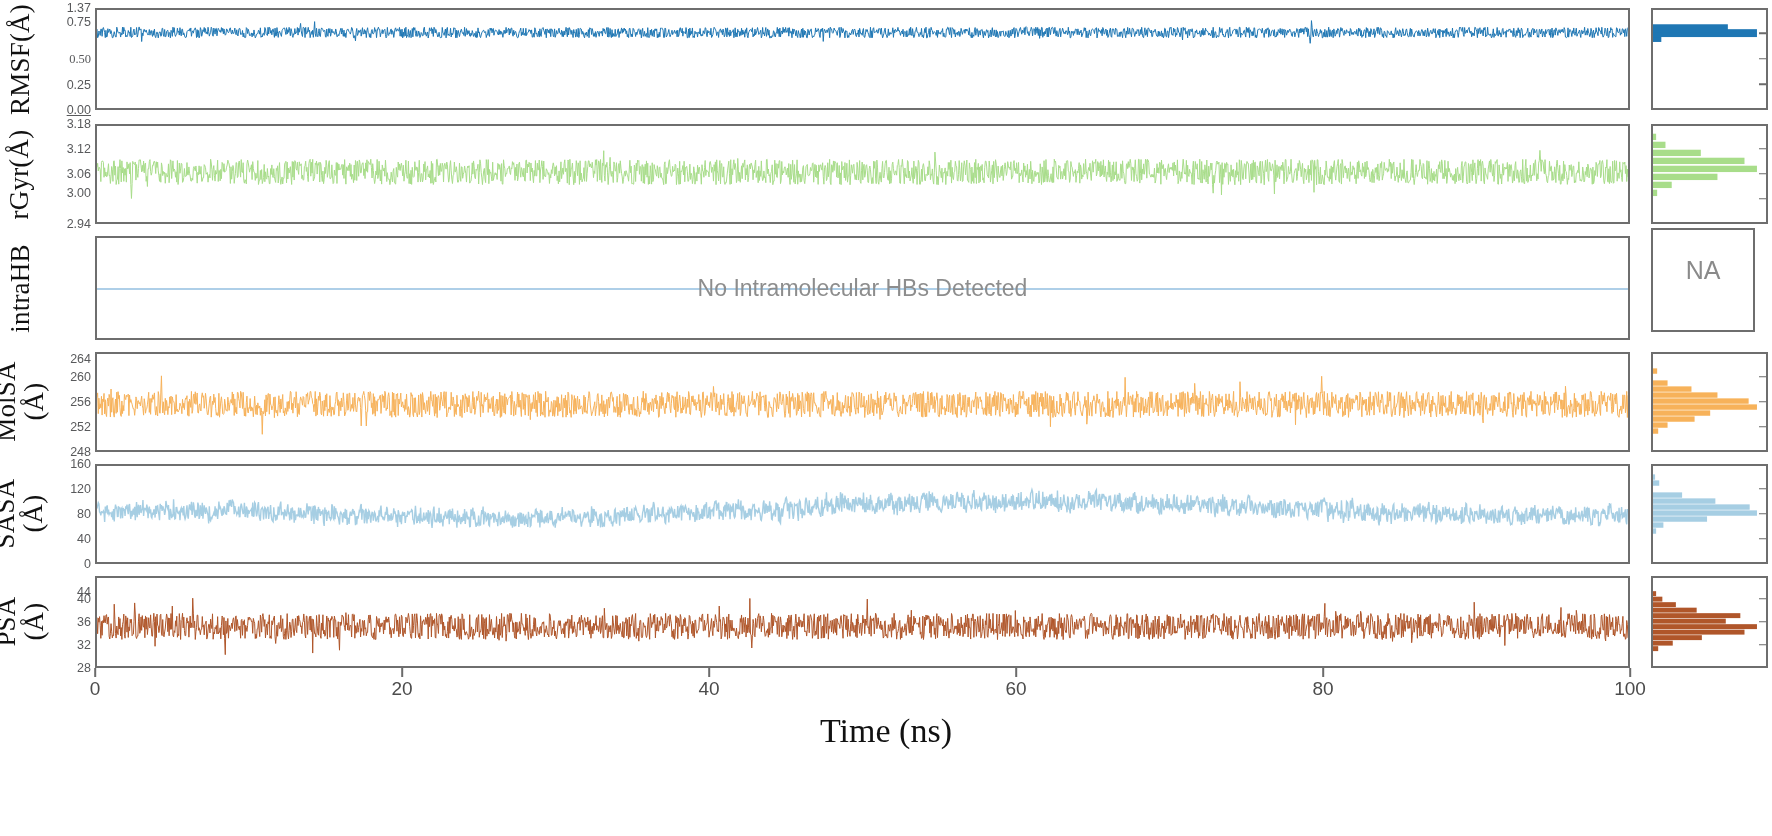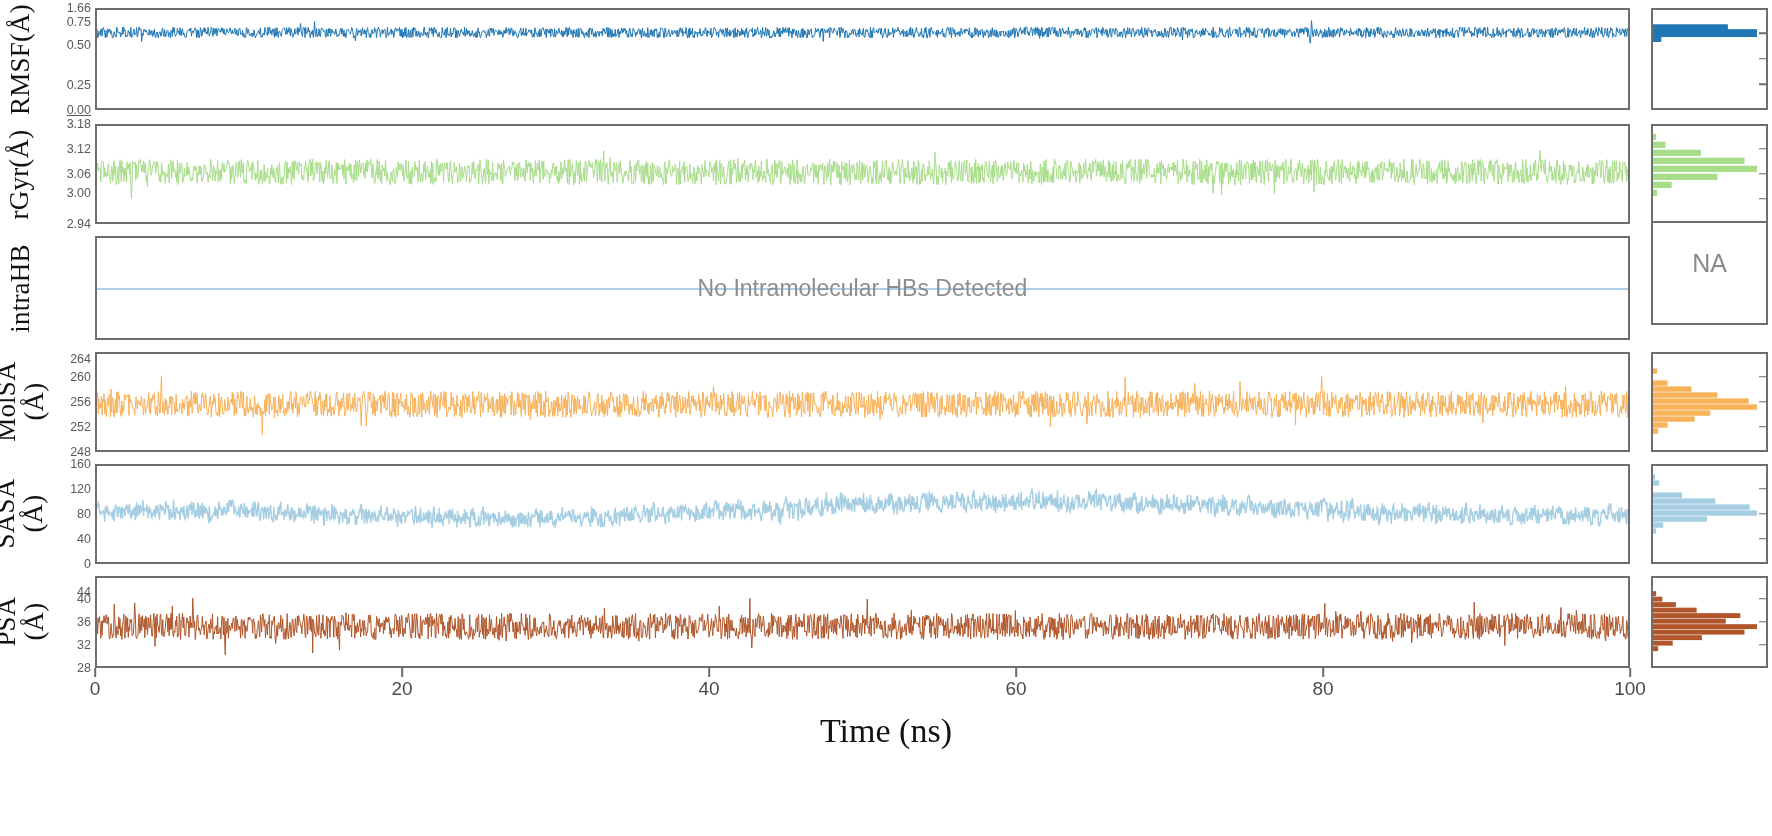--- a/index.html
+++ b/index.html
@@ -75,25 +75,25 @@
 <body>
 
 <div id="root">
     <div class="ylabel-wrap" style="left: 0px; top: 8px; width: 40px; height: 102px;">
       <div class="ylabel">RMSF(Å)</div>
     </div>
     <div class="ticks" style="left: 37px; top: 8px; height: 102px;">
       <div class="tick" style="top: 102px; text-decoration: underline;">0.00</div>
       <div class="tick" style="top: 76.5px;">0.25</div>
       <div class="tickmark" style="left: 58px; top: 76.5px;"></div>
-      <div class="tick" style="top: 37px;">0.50</div>
+      <div class="tick" style="top: 51px; font-family: Liberation Serif, serif;">0.50</div>
       <div class="tickmark" style="left: 58px; top: 51px;"></div>
       <div class="tick" style="top: 14px;">0.75</div>
       <div class="tickmark" style="left: 58px; top: 25.5px;"></div>
-      <div class="tick" style="top: 0px;">1.66</div>
+      <div class="tick" style="top: 0px;">1.37</div>
     </div>
     <div class="plotbox" style="left: 95px; top: 8px; width: 1535px; height: 102px;">
       <svg class="trace" viewBox="0 0 1530 97" preserveAspectRatio="none">
         <polyline points="0.00,18.81 0.64,27.45 1.28,26.46 1.91,20.80 2.55,22.30 3.19,25.19 3.83,18.92 4.46,19.02 5.10,26.04 5.74,18.58 6.38,17.34 7.02,19.78 7.65,22.26 8.29,27.34 8.93,20.14 9.57,26.82 10.20,26.17 10.84,18.52 11.48,22.15 12.12,20.69 12.76,18.86 13.39,23.41 14.03,20.35 14.67,23.45 15.31,27.37 15.94,27.41 16.58,24.60 17.22,21.51 17.86,24.20 18.50,26.54 19.13,26.75 19.77,17.00 20.41,19.85 21.05,22.36 21.68,22.70 22.32,22.71 22.96,21.83 23.60,26.76 24.24,22.96 24.87,24.74 25.51,16.98 26.15,23.77 26.79,17.16 27.42,20.46 28.06,19.95 28.70,26.62 29.34,25.21 29.97,26.49 30.61,25.12 31.25,20.29 31.89,22.63 32.53,22.01 33.16,26.19 33.80,17.06 34.44,27.20 35.08,26.66 35.71,25.41 36.35,20.66 36.99,18.89 37.63,24.70 38.27,23.89 38.90,23.71 39.54,17.32 40.18,26.77 40.82,24.61 41.45,19.52 42.09,16.75 42.73,19.97 43.37,19.21 44.01,18.67 44.64,31.20 45.28,22.74 45.92,25.51 46.56,20.03 47.19,19.07 47.83,21.42 48.47,21.64 49.11,19.76 49.75,22.15 50.38,23.28 51.02,24.80 51.66,23.16 52.30,19.33 52.93,24.90 53.57,21.17 54.21,20.24 54.85,23.76 55.49,26.14 56.12,20.54 56.76,24.98 57.40,18.85 58.04,25.83 58.67,27.33 59.31,24.38 59.95,21.71 60.59,24.12 61.23,27.60 61.86,23.36 62.50,21.73 63.14,21.69 63.78,26.08 64.41,25.50 65.05,18.21 65.69,18.18 66.33,24.77 66.97,26.21 67.60,19.31 68.24,26.36 68.88,26.30 69.52,21.20 70.15,20.43 70.79,20.09 71.43,26.49 72.07,22.16 72.71,22.83 73.34,27.54 73.98,20.11 74.62,20.79 75.26,26.10 75.89,17.03 76.53,22.13 77.17,17.50 77.81,24.41 78.45,26.14 79.08,24.15 79.72,23.90 80.36,18.01 81.00,22.06 81.63,21.00 82.27,24.81 82.91,17.50 83.55,22.82 84.19,25.57 84.82,19.13 85.46,19.03 86.10,24.63 86.74,22.60 87.37,24.80 88.01,26.96 88.65,27.38 89.29,26.74 89.92,21.17 90.56,20.77 91.20,20.07 91.84,20.68 92.48,18.56 93.11,21.05 93.75,17.77 94.39,26.00 95.03,21.98 95.66,20.63 96.30,22.93 96.94,19.89 97.58,18.87 98.22,17.67 98.85,20.08 99.49,27.35 100.13,19.46 100.77,26.54 101.40,20.31 102.04,27.62 102.68,25.62 103.32,17.46 103.96,19.61 104.59,26.02 105.23,23.67 105.87,19.58 106.51,21.24 107.14,17.26 107.78,22.20 108.42,18.40 109.06,23.42 109.70,21.73 110.33,23.94 110.97,17.10 111.61,21.30 112.25,25.85 112.88,23.83 113.52,22.15 114.16,17.08 114.80,18.38 115.44,24.69 116.07,25.95 116.71,17.86 117.35,19.92 117.99,23.89 118.62,18.53 119.26,18.20 119.90,25.59 120.54,20.58 121.18,18.16 121.81,19.43 122.45,21.25 123.09,20.20 123.73,22.18 124.36,17.41 125.00,21.16 125.64,18.10 126.28,23.58 126.92,18.78 127.55,22.75 128.19,24.92 128.83,23.98 129.47,18.67 130.10,19.48 130.74,21.62 131.38,22.51 132.02,21.31 132.66,18.36 133.29,17.65 133.93,22.24 134.57,23.83 135.21,19.84 135.84,23.11 136.48,23.25 137.12,21.33 137.76,17.89 138.40,23.53 139.03,24.42 139.67,19.56 140.31,24.82 140.95,25.70 141.58,19.92 142.22,18.16 142.86,18.51 143.50,24.20 144.14,23.48 144.77,24.20 145.41,20.29 146.05,26.64 146.69,22.81 147.32,27.00 147.96,27.46 148.60,27.07 149.24,17.47 149.87,18.08 150.51,23.32 151.15,19.14 151.79,21.42 152.43,25.30 153.06,25.33 153.70,24.89 154.34,22.68 154.98,26.62 155.61,23.08 156.25,25.28 156.89,19.76 157.53,24.28 158.17,27.59 158.80,26.36 159.44,23.95 160.08,23.51 160.72,23.47 161.35,20.05 161.99,20.74 162.63,23.96 163.27,17.65 163.91,27.03 164.54,25.66 165.18,26.64 165.82,23.26 166.46,22.97 167.09,25.11 167.73,17.32 168.37,18.70 169.01,23.38 169.65,24.36 170.28,25.25 170.92,17.13 171.56,23.80 172.20,17.13 172.83,17.69 173.47,22.92 174.11,20.32 174.75,24.56 175.39,19.33 176.02,18.68 176.66,22.47 177.30,27.08 177.94,17.96 178.57,25.65 179.21,25.60 179.85,17.41 180.49,23.04 181.13,27.10 181.76,21.75 182.40,20.94 183.04,22.81 183.68,24.55 184.31,26.14 184.95,20.40 185.59,19.03 186.23,18.19 186.87,17.82 187.50,17.86 188.14,21.08 188.78,24.27 189.42,17.52 190.05,23.79 190.69,19.47 191.33,22.14 191.97,17.14 192.61,20.71 193.24,25.45 193.88,18.42 194.52,21.03 195.16,25.03 195.79,27.08 196.43,23.61 197.07,24.16 197.71,18.40 198.35,23.67 198.98,21.95 199.62,22.06 200.26,17.30 200.90,24.83 201.53,18.17 202.17,21.99 202.81,17.63 203.45,13.28 204.09,20.64 204.72,24.27 205.36,26.24 206.00,17.17 206.64,17.44 207.27,17.91 207.91,27.28 208.55,17.22 209.19,23.64 209.82,23.22 210.46,20.66 211.10,17.16 211.74,21.47 212.38,19.96 213.01,27.38 213.65,23.67 214.29,21.32 214.93,24.23 215.56,20.02 216.20,27.03 216.84,19.86 217.48,11.51 218.12,23.42 218.75,26.34 219.39,18.12 220.03,25.03 220.67,26.47 221.30,23.25 221.94,18.62 222.58,25.60 223.22,26.30 223.86,19.59 224.49,17.72 225.13,18.50 225.77,19.57 226.41,21.29 227.04,20.55 227.68,20.18 228.32,26.55 228.96,26.93 229.60,18.81 230.23,24.87 230.87,26.07 231.51,18.40 232.15,22.67 232.78,18.42 233.42,25.95 234.06,23.11 234.70,19.01 235.34,22.19 235.97,22.61 236.61,21.32 237.25,23.91 237.89,24.09 238.52,18.79 239.16,21.12 239.80,26.53 240.44,26.10 241.08,24.28 241.71,25.43 242.35,22.44 242.99,20.53 243.63,18.18 244.26,23.80 244.90,18.21 245.54,22.34 246.18,26.06 246.82,19.92 247.45,26.12 248.09,23.01 248.73,27.31 249.37,21.13 250.00,19.57 250.64,18.75 251.28,19.96 251.92,21.60 252.56,22.23 253.19,23.85 253.83,21.37 254.47,17.27 255.11,18.10 255.74,21.66 256.38,27.41 257.02,27.61 257.66,25.31 258.30,30.54 258.93,22.24 259.57,18.29 260.21,25.22 260.85,23.84 261.48,20.21 262.12,22.17 262.76,20.25 263.40,19.75 264.04,25.88 264.67,21.45 265.31,17.51 265.95,23.96 266.59,22.46 267.22,19.35 267.86,23.72 268.50,20.44 269.14,27.34 269.77,20.41 270.41,17.54 271.05,22.29 271.69,22.87 272.33,26.90 272.96,23.48 273.60,27.46 274.24,20.91 274.88,19.31 275.51,23.27 276.15,23.60 276.79,22.59 277.43,17.40 278.07,21.16 278.70,19.49 279.34,27.39 279.98,20.88 280.62,18.51 281.25,17.01 281.89,19.31 282.53,19.25 283.17,26.51 283.81,22.81 284.44,22.50 285.08,19.40 285.72,23.54 286.36,20.31 286.99,20.03 287.63,19.09 288.27,24.16 288.91,27.56 289.55,26.24 290.18,17.25 290.82,24.35 291.46,25.19 292.10,22.47 292.73,23.62 293.37,19.64 294.01,18.73 294.65,24.07 295.29,20.42 295.92,21.67 296.56,27.13 297.20,22.66 297.84,18.79 298.47,17.65 299.11,21.07 299.75,19.51 300.39,18.66 301.03,20.84 301.66,20.36 302.30,17.25 302.94,25.89 303.58,19.40 304.21,26.17 304.85,19.00 305.49,27.61 306.13,21.89 306.77,26.26 307.40,18.37 308.04,25.59 308.68,17.06 309.32,27.35 309.95,25.85 310.59,24.37 311.23,19.25 311.87,27.09 312.51,23.27 313.14,20.29 313.78,27.44 314.42,26.53 315.06,18.34 315.69,26.54 316.33,17.33 316.97,19.94 317.61,17.50 318.25,23.33 318.88,26.09 319.52,20.55 320.16,26.06 320.80,25.22 321.43,20.87 322.07,22.37 322.71,27.18 323.35,25.90 323.98,22.30 324.62,23.29 325.26,25.52 325.90,25.39 326.54,18.19 327.17,16.99 327.81,24.38 328.45,21.96 329.09,25.92 329.72,23.91 330.36,21.72 331.00,27.73 331.64,24.22 332.28,17.65 332.91,20.37 333.55,20.39 334.19,17.46 334.83,23.39 335.46,18.70 336.10,26.21 336.74,17.07 337.38,17.73 338.02,22.70 338.65,19.28 339.29,21.88 339.93,24.00 340.57,26.71 341.20,25.63 341.84,22.04 342.48,26.15 343.12,27.47 343.76,27.06 344.39,27.05 345.03,17.27 345.67,22.16 346.31,23.28 346.94,25.10 347.58,21.26 348.22,18.81 348.86,27.59 349.50,18.92 350.13,17.25 350.77,25.04 351.41,23.76 352.05,25.41 352.68,24.44 353.32,18.10 353.96,26.75 354.60,22.74 355.24,24.63 355.87,23.01 356.51,17.59 357.15,18.09 357.79,17.82 358.42,27.47 359.06,19.93 359.70,27.48 360.34,22.10 360.98,20.20 361.61,23.59 362.25,26.31 362.89,22.73 363.53,20.14 364.16,18.99 364.80,21.84 365.44,23.30 366.08,22.32 366.72,25.21 367.35,17.14 367.99,26.07 368.63,22.47 369.27,18.45 369.90,24.46 370.54,20.37 371.18,23.26 371.82,20.49 372.46,25.65 373.09,26.20 373.73,22.84 374.37,25.06 375.01,20.38 375.64,22.60 376.28,26.15 376.92,24.81 377.56,22.97 378.20,26.94 378.83,21.20 379.47,27.47 380.11,26.79 380.75,17.72 381.38,22.80 382.02,21.65 382.66,26.20 383.30,27.31 383.93,24.71 384.57,22.54 385.21,21.23 385.85,20.30 386.49,20.04 387.12,22.12 387.76,22.30 388.40,21.38 389.04,27.28 389.67,24.34 390.31,24.64 390.95,19.37 391.59,24.58 392.23,26.14 392.86,17.84 393.50,20.14 394.14,18.09 394.78,22.64 395.41,18.92 396.05,18.25 396.69,24.99 397.33,22.11 397.97,20.10 398.60,20.03 399.24,20.44 399.88,21.59 400.52,23.75 401.15,24.74 401.79,19.40 402.43,24.09 403.07,20.70 403.71,24.07 404.34,21.43 404.98,23.04 405.62,27.02 406.26,22.32 406.89,19.89 407.53,23.44 408.17,23.10 408.81,17.19 409.45,22.62 410.08,20.02 410.72,19.56 411.36,17.95 412.00,24.70 412.63,18.80 413.27,22.96 413.91,17.84 414.55,18.00 415.19,23.80 415.82,25.94 416.46,20.03 417.10,24.45 417.74,21.74 418.37,21.26 419.01,23.67 419.65,26.51 420.29,27.49 420.93,27.09 421.56,23.43 422.20,21.05 422.84,20.05 423.48,17.89 424.11,25.39 424.75,21.91 425.39,24.42 426.03,18.13 426.67,24.88 427.30,23.16 427.94,25.39 428.58,18.07 429.22,25.24 429.85,23.37 430.49,22.42 431.13,21.78 431.77,19.40 432.41,20.93 433.04,20.06 433.68,23.35 434.32,19.68 434.96,26.91 435.59,26.64 436.23,23.11 436.87,26.94 437.51,17.61 438.15,19.07 438.78,23.89 439.42,22.72 440.06,26.31 440.70,25.26 441.33,21.00 441.97,26.80 442.61,18.65 443.25,24.76 443.88,26.18 444.52,19.24 445.16,18.11 445.80,17.36 446.44,20.03 447.07,21.83 447.71,24.17 448.35,18.87 448.99,27.51 449.62,18.84 450.26,19.08 450.90,22.57 451.54,19.95 452.18,23.07 452.81,18.63 453.45,26.40 454.09,18.62 454.73,19.31 455.36,20.78 456.00,26.08 456.64,26.55 457.28,18.71 457.92,27.01 458.55,24.82 459.19,20.41 459.83,23.40 460.47,23.46 461.10,19.89 461.74,18.04 462.38,22.71 463.02,22.98 463.66,24.26 464.29,19.98 464.93,26.35 465.57,21.20 466.21,26.39 466.84,20.70 467.48,24.68 468.12,21.16 468.76,17.13 469.40,22.08 470.03,26.50 470.67,17.88 471.31,24.67 471.95,17.38 472.58,18.83 473.22,20.67 473.86,24.15 474.50,20.08 475.14,23.10 475.77,27.26 476.41,19.33 477.05,22.48 477.69,21.91 478.32,26.83 478.96,19.16 479.60,26.28 480.24,26.26 480.88,18.10 481.51,27.25 482.15,24.34 482.79,18.23 483.43,18.35 484.06,18.97 484.70,24.04 485.34,21.14 485.98,22.26 486.62,26.15 487.25,27.50 487.89,22.61 488.53,24.77 489.17,21.81 489.80,26.10 490.44,24.52 491.08,19.41 491.72,27.40 492.36,17.60 492.99,18.27 493.63,18.13 494.27,24.24 494.91,18.44 495.54,21.26 496.18,26.05 496.82,23.10 497.46,26.13 498.10,21.36 498.73,27.02 499.37,23.58 500.01,21.37 500.65,21.05 501.28,23.93 501.92,26.11 502.56,21.17 503.20,22.22 503.83,23.06 504.47,20.94 505.11,25.79 505.75,18.20 506.39,20.88 507.02,18.74 507.66,22.97 508.30,23.58 508.94,19.97 509.57,17.26 510.21,26.61 510.85,17.37 511.49,26.91 512.13,24.33 512.76,18.28 513.40,25.16 514.04,27.30 514.68,19.46 515.31,26.50 515.95,23.26 516.59,26.02 517.23,25.86 517.87,19.07 518.50,26.26 519.14,24.43 519.78,24.36 520.42,19.78 521.05,18.65 521.69,27.21 522.33,21.44 522.97,23.30 523.61,20.51 524.24,17.75 524.88,22.99 525.52,18.87 526.16,21.95 526.79,17.82 527.43,20.22 528.07,18.91 528.71,23.56 529.35,20.59 529.98,26.50 530.62,24.03 531.26,27.30 531.90,18.58 532.53,17.95 533.17,22.66 533.81,26.46 534.45,23.77 535.09,26.47 535.72,18.14 536.36,18.78 537.00,21.31 537.64,22.25 538.27,26.21 538.91,21.98 539.55,24.39 540.19,21.69 540.83,19.29 541.46,18.57 542.10,22.12 542.74,24.16 543.38,19.52 544.01,27.54 544.65,21.25 545.29,18.13 545.93,26.06 546.57,24.94 547.20,21.13 547.84,26.08 548.48,24.07 549.12,23.21 549.75,27.06 550.39,17.49 551.03,25.25 551.67,27.41 552.31,26.10 552.94,19.91 553.58,24.61 554.22,19.17 554.86,25.95 555.49,22.05 556.13,20.25 556.77,26.57 557.41,18.84 558.05,18.73 558.68,20.74 559.32,18.69 559.96,27.47 560.60,23.86 561.23,27.00 561.87,22.00 562.51,26.51 563.15,17.94 563.78,18.41 564.42,17.65 565.06,18.47 565.70,19.96 566.34,27.19 566.97,27.17 567.61,17.84 568.25,18.33 568.89,26.73 569.52,25.61 570.16,24.37 570.80,22.11 571.44,19.33 572.08,24.32 572.71,26.47 573.35,24.43 573.99,22.59 574.63,20.04 575.26,24.36 575.90,22.94 576.54,21.97 577.18,20.05 577.82,23.20 578.45,22.77 579.09,20.48 579.73,26.58 580.37,19.97 581.00,26.32 581.64,24.62 582.28,18.66 582.92,17.53 583.56,21.00 584.19,22.49 584.83,18.14 585.47,25.92 586.11,21.34 586.74,21.64 587.38,22.20 588.02,23.58 588.66,17.39 589.30,21.79 589.93,27.47 590.57,27.38 591.21,18.81 591.85,27.23 592.48,17.89 593.12,24.99 593.76,20.97 594.40,23.57 595.04,17.78 595.67,27.17 596.31,25.78 596.95,27.36 597.59,21.05 598.22,23.39 598.86,23.26 599.50,21.99 600.14,26.77 600.78,21.77 601.41,22.35 602.05,23.59 602.69,18.25 603.33,25.19 603.96,25.86 604.60,23.93 605.24,25.43 605.88,20.57 606.52,23.02 607.15,23.47 607.79,17.51 608.43,17.97 609.07,23.67 609.70,26.45 610.34,20.24 610.98,22.53 611.62,21.08 612.26,22.22 612.89,24.67 613.53,18.06 614.17,27.18 614.81,26.04 615.44,24.39 616.08,20.49 616.72,17.12 617.36,18.11 617.99,19.07 618.63,20.97 619.27,25.26 619.91,22.18 620.55,21.67 621.18,27.15 621.82,20.44 622.46,19.95 623.10,18.65 623.73,22.19 624.37,20.20 625.01,24.40 625.65,18.91 626.29,22.16 626.92,26.54 627.56,24.67 628.20,17.75 628.84,18.88 629.47,26.63 630.11,17.69 630.75,24.50 631.39,22.07 632.03,26.14 632.66,19.74 633.30,25.48 633.94,21.75 634.58,21.53 635.21,21.66 635.85,19.41 636.49,27.45 637.13,23.52 637.77,17.66 638.40,26.59 639.04,22.59 639.68,26.60 640.32,19.12 640.95,21.49 641.59,20.87 642.23,25.92 642.87,21.38 643.51,25.11 644.14,18.11 644.78,24.49 645.42,19.77 646.06,23.91 646.69,21.39 647.33,26.93 647.97,19.48 648.61,23.05 649.25,17.67 649.88,25.43 650.52,27.50 651.16,22.56 651.80,21.22 652.43,19.72 653.07,19.45 653.71,19.41 654.35,21.56 654.99,17.59 655.62,26.62 656.26,24.05 656.90,25.55 657.54,18.96 658.17,24.57 658.81,22.78 659.45,20.66 660.09,17.35 660.73,20.61 661.36,24.25 662.00,23.52 662.64,22.19 663.28,20.02 663.91,27.52 664.55,25.43 665.19,17.30 665.83,23.69 666.47,22.34 667.10,25.68 667.74,21.06 668.38,17.34 669.02,26.11 669.65,22.43 670.29,18.75 670.93,24.96 671.57,20.01 672.21,27.61 672.84,27.56 673.48,25.89 674.12,27.48 674.76,25.36 675.39,26.15 676.03,20.67 676.67,21.24 677.31,25.82 677.94,26.71 678.58,22.36 679.22,22.59 679.86,17.20 680.50,23.37 681.13,19.11 681.77,26.42 682.41,17.81 683.05,26.66 683.68,21.97 684.32,20.73 684.96,23.79 685.60,17.13 686.24,22.12 686.87,18.84 687.51,22.33 688.15,17.22 688.79,20.80 689.42,22.27 690.06,21.06 690.70,17.65 691.34,25.91 691.98,17.47 692.61,23.00 693.25,21.10 693.89,21.30 694.53,27.47 695.16,18.64 695.80,23.90 696.44,18.87 697.08,19.71 697.72,21.83 698.35,25.57 698.99,20.27 699.63,25.56 700.27,27.24 700.90,20.42 701.54,23.61 702.18,24.03 702.82,27.57 703.46,22.29 704.09,18.81 704.73,27.01 705.37,18.11 706.01,26.98 706.64,19.99 707.28,24.69 707.92,20.87 708.56,23.42 709.20,27.33 709.83,27.46 710.47,19.15 711.11,21.80 711.75,24.77 712.38,20.35 713.02,20.70 713.66,18.67 714.30,24.14 714.94,27.36 715.57,26.02 716.21,26.72 716.85,24.84 717.49,23.86 718.12,17.75 718.76,21.77 719.40,20.04 720.04,21.01 720.68,18.37 721.31,20.00 721.95,24.60 722.59,27.23 723.23,19.18 723.86,18.74 724.50,21.49 725.14,17.97 725.78,31.10 726.42,21.37 727.05,19.06 727.69,20.79 728.33,22.73 728.97,21.14 729.60,19.62 730.24,22.19 730.88,18.44 731.52,18.13 732.16,27.44 732.79,17.00 733.43,18.62 734.07,18.84 734.71,22.21 735.34,23.01 735.98,22.06 736.62,17.85 737.26,19.85 737.89,20.07 738.53,20.86 739.17,23.45 739.81,25.09 740.45,20.13 741.08,19.24 741.72,17.21 742.36,27.24 743.00,24.75 743.63,17.03 744.27,20.95 744.91,22.71 745.55,18.34 746.19,21.02 746.82,21.82 747.46,27.62 748.10,20.39 748.74,21.06 749.37,20.87 750.01,27.27 750.65,25.20 751.29,27.17 751.93,22.67 752.56,22.90 753.20,24.74 753.84,23.12 754.48,20.06 755.11,19.13 755.75,24.13 756.39,20.03 757.03,18.80 757.67,20.16 758.30,25.35 758.94,26.34 759.58,22.78 760.22,24.04 760.85,19.74 761.49,26.75 762.13,18.20 762.77,21.03 763.41,23.86 764.04,23.21 764.68,25.06 765.32,20.17 765.96,18.32 766.59,26.71 767.23,27.18 767.87,24.10 768.51,19.27 769.15,21.24 769.78,19.46 770.42,22.19 771.06,23.92 771.70,26.37 772.33,27.31 772.97,17.08 773.61,27.52 774.25,20.56 774.89,27.33 775.52,18.61 776.16,17.55 776.80,22.33 777.44,22.18 778.07,21.71 778.71,21.70 779.35,19.56 779.99,22.70 780.63,22.91 781.26,18.49 781.90,18.56 782.54,18.77 783.18,24.06 783.81,17.81 784.45,23.76 785.09,27.55 785.73,25.67 786.37,23.13 787.00,19.72 787.64,18.00 788.28,24.12 788.92,24.50 789.55,27.34 790.19,25.19 790.83,18.74 791.47,25.36 792.11,22.46 792.74,22.20 793.38,24.00 794.02,22.85 794.66,22.16 795.29,17.59 795.93,27.05 796.57,19.69 797.21,22.63 797.84,19.22 798.48,19.92 799.12,21.46 799.76,20.74 800.40,17.20 801.03,20.86 801.67,20.19 802.31,22.34 802.95,25.08 803.58,22.13 804.22,20.73 804.86,23.70 805.50,19.06 806.14,26.47 806.77,22.34 807.41,21.12 808.05,23.11 808.69,26.69 809.32,20.43 809.96,26.29 810.60,24.98 811.24,23.88 811.88,18.50 812.51,24.88 813.15,17.04 813.79,23.22 814.43,25.35 815.06,18.50 815.70,24.01 816.34,27.33 816.98,25.82 817.62,21.02 818.25,20.66 818.89,17.19 819.53,21.88 820.17,21.94 820.80,23.32 821.44,26.37 822.08,25.43 822.72,22.18 823.36,24.37 823.99,18.18 824.63,26.43 825.27,24.89 825.91,27.58 826.54,23.31 827.18,18.38 827.82,22.44 828.46,17.01 829.10,27.62 829.73,27.41 830.37,23.92 831.01,22.35 831.65,18.42 832.28,26.92 832.92,22.32 833.56,17.13 834.20,19.79 834.84,20.39 835.47,23.94 836.11,22.64 836.75,21.37 837.39,22.07 838.02,22.76 838.66,25.20 839.30,20.01 839.94,27.10 840.58,19.99 841.21,23.60 841.85,23.32 842.49,22.11 843.13,24.00 843.76,21.05 844.40,21.46 845.04,18.36 845.68,26.28 846.32,22.78 846.95,26.52 847.59,26.99 848.23,26.58 848.87,18.99 849.50,19.40 850.14,17.03 850.78,17.55 851.42,21.59 852.06,24.35 852.69,17.36 853.33,21.62 853.97,27.28 854.61,17.49 855.24,18.51 855.88,18.98 856.52,23.96 857.16,19.49 857.79,26.72 858.43,22.91 859.07,23.90 859.71,21.91 860.35,25.08 860.98,21.17 861.62,21.28 862.26,26.23 862.90,23.43 863.53,18.18 864.17,20.84 864.81,24.11 865.45,21.43 866.09,20.79 866.72,19.42 867.36,23.07 868.00,18.84 868.64,20.90 869.27,18.86 869.91,20.31 870.55,20.70 871.19,24.62 871.83,17.59 872.46,25.23 873.10,24.60 873.74,27.49 874.38,22.19 875.01,27.36 875.65,24.66 876.29,25.96 876.93,19.59 877.57,17.36 878.20,24.99 878.84,21.42 879.48,18.46 880.12,21.73 880.75,26.45 881.39,20.39 882.03,21.93 882.67,24.85 883.31,19.71 883.94,19.79 884.58,19.28 885.22,24.51 885.86,27.53 886.49,21.13 887.13,24.52 887.77,25.30 888.41,21.52 889.05,19.48 889.68,22.08 890.32,20.28 890.96,27.53 891.60,25.99 892.23,23.97 892.87,19.78 893.51,26.65 894.15,20.87 894.79,17.50 895.42,25.16 896.06,25.12 896.70,19.70 897.34,25.11 897.97,26.51 898.61,19.69 899.25,26.46 899.89,21.38 900.53,27.35 901.16,26.09 901.80,22.93 902.44,20.99 903.08,25.94 903.71,21.17 904.35,21.83 904.99,21.22 905.63,20.69 906.27,25.48 906.90,25.97 907.54,26.05 908.18,21.18 908.82,23.97 909.45,24.45 910.09,26.45 910.73,20.45 911.37,27.49 912.01,25.19 912.64,20.08 913.28,25.87 913.92,24.55 914.56,18.99 915.19,23.85 915.83,18.84 916.47,17.40 917.11,27.49 917.74,23.79 918.38,18.23 919.02,19.14 919.66,21.64 920.30,26.51 920.93,23.66 921.57,20.98 922.21,18.63 922.85,17.30 923.48,20.68 924.12,23.94 924.76,19.95 925.40,22.58 926.04,21.93 926.67,17.48 927.31,24.54 927.95,17.02 928.59,16.45 929.22,17.16 929.86,23.13 930.50,21.41 931.14,25.22 931.78,25.32 932.41,20.97 933.05,19.89 933.69,17.11 934.33,18.95 934.96,25.60 935.60,19.46 936.24,18.37 936.88,18.89 937.52,24.52 938.15,17.02 938.79,18.44 939.43,23.14 940.07,17.29 940.70,25.25 941.34,18.65 941.98,28.06 942.62,19.70 943.26,25.52 943.89,17.29 944.53,17.39 945.17,27.01 945.81,22.18 946.44,25.48 947.08,21.28 947.72,23.82 948.36,18.72 949.00,18.26 949.63,26.63 950.27,17.86 950.91,26.58 951.55,17.02 952.18,19.80 952.82,24.38 953.46,19.43 954.10,17.52 954.74,17.18 955.37,17.69 956.01,23.54 956.65,22.52 957.29,17.18 957.92,23.05 958.56,25.86 959.20,20.49 959.84,23.19 960.48,26.66 961.11,23.86 961.75,19.74 962.39,18.16 963.03,26.60 963.66,21.92 964.30,21.49 964.94,17.97 965.58,20.00 966.22,23.22 966.85,22.16 967.49,23.82 968.13,20.65 968.77,20.62 969.40,22.41 970.04,24.46 970.68,17.10 971.32,23.10 971.95,20.87 972.59,27.64 973.23,27.10 973.87,21.10 974.51,22.48 975.14,21.27 975.78,25.15 976.42,21.11 977.06,23.16 977.69,19.09 978.33,18.76 978.97,19.83 979.61,24.39 980.25,18.69 980.88,21.97 981.52,24.71 982.16,21.33 982.80,22.51 983.43,19.87 984.07,26.56 984.71,25.10 985.35,22.57 985.99,21.38 986.62,17.50 987.26,20.56 987.90,17.74 988.54,27.38 989.17,20.81 989.81,26.40 990.45,27.61 991.09,22.42 991.73,19.69 992.36,24.08 993.00,25.45 993.64,21.45 994.28,19.22 994.91,18.87 995.55,19.42 996.19,20.42 996.83,23.31 997.47,18.67 998.10,18.76 998.74,17.45 999.38,27.64 1000.02,23.40 1000.65,18.34 1001.29,21.36 1001.93,20.16 1002.57,20.60 1003.21,23.12 1003.84,19.37 1004.48,25.54 1005.12,17.33 1005.76,18.39 1006.39,23.64 1007.03,23.63 1007.67,19.88 1008.31,18.86 1008.95,25.13 1009.58,19.89 1010.22,27.16 1010.86,25.76 1011.50,23.23 1012.13,19.42 1012.77,17.95 1013.41,26.02 1014.05,26.96 1014.69,18.75 1015.32,19.23 1015.96,18.81 1016.60,22.92 1017.24,24.21 1017.87,18.00 1018.51,18.98 1019.15,19.22 1019.79,26.21 1020.43,25.29 1021.06,26.15 1021.70,22.16 1022.34,26.31 1022.98,21.73 1023.61,21.54 1024.25,23.86 1024.89,27.38 1025.53,20.86 1026.17,18.55 1026.80,18.50 1027.44,24.55 1028.08,27.47 1028.72,20.79 1029.35,24.11 1029.99,17.22 1030.63,22.65 1031.27,23.94 1031.90,18.06 1032.54,22.90 1033.18,22.57 1033.82,26.58 1034.46,18.17 1035.09,18.16 1035.73,18.96 1036.37,22.51 1037.01,26.17 1037.64,23.76 1038.28,21.23 1038.92,23.51 1039.56,19.36 1040.20,20.26 1040.83,19.45 1041.47,25.60 1042.11,24.10 1042.75,19.40 1043.38,24.10 1044.02,17.08 1044.66,23.18 1045.30,26.85 1045.94,27.34 1046.57,22.02 1047.21,17.62 1047.85,24.87 1048.49,24.33 1049.12,19.44 1049.76,26.38 1050.40,17.73 1051.04,18.14 1051.68,19.32 1052.31,21.33 1052.95,22.70 1053.59,19.88 1054.23,26.47 1054.86,26.12 1055.50,20.68 1056.14,21.87 1056.78,21.02 1057.42,19.08 1058.05,21.79 1058.69,24.72 1059.33,26.01 1059.97,26.33 1060.60,20.88 1061.24,25.96 1061.88,21.48 1062.52,25.24 1063.16,25.35 1063.79,20.68 1064.43,26.51 1065.07,23.00 1065.71,27.58 1066.34,25.67 1066.98,18.06 1067.62,18.59 1068.26,26.11 1068.90,26.66 1069.53,21.04 1070.17,20.75 1070.81,27.31 1071.45,23.16 1072.08,17.53 1072.72,17.91 1073.36,16.99 1074.00,24.32 1074.64,23.92 1075.27,25.13 1075.91,17.84 1076.55,21.57 1077.19,19.00 1077.82,26.39 1078.46,22.93 1079.10,24.81 1079.74,17.33 1080.38,19.00 1081.01,22.30 1081.65,22.62 1082.29,26.57 1082.93,23.77 1083.56,17.69 1084.20,23.80 1084.84,29.67 1085.48,17.03 1086.12,20.28 1086.75,19.36 1087.39,17.66 1088.03,23.89 1088.67,23.46 1089.30,21.02 1089.94,27.58 1090.58,19.87 1091.22,19.10 1091.85,25.23 1092.49,19.17 1093.13,19.69 1093.77,21.37 1094.41,18.55 1095.04,22.07 1095.68,27.64 1096.32,26.49 1096.96,26.45 1097.59,20.82 1098.23,22.51 1098.87,19.66 1099.51,22.80 1100.15,23.93 1100.78,23.10 1101.42,23.58 1102.06,20.59 1102.70,26.26 1103.33,26.21 1103.97,20.10 1104.61,24.40 1105.25,18.08 1105.89,25.05 1106.52,20.36 1107.16,24.59 1107.80,18.01 1108.44,20.73 1109.07,20.44 1109.71,20.91 1110.35,22.20 1110.99,24.86 1111.63,22.88 1112.26,24.27 1112.90,25.69 1113.54,22.96 1114.18,20.15 1114.81,27.34 1115.45,17.09 1116.09,27.35 1116.73,25.08 1117.37,21.33 1118.00,21.85 1118.64,27.59 1119.28,25.94 1119.92,25.33 1120.55,26.66 1121.19,26.24 1121.83,17.20 1122.47,20.03 1123.11,22.31 1123.74,18.75 1124.38,18.13 1125.02,24.86 1125.66,23.94 1126.29,26.73 1126.93,26.36 1127.57,26.60 1128.21,21.58 1128.85,22.20 1129.48,19.27 1130.12,22.45 1130.76,27.52 1131.40,19.70 1132.03,17.14 1132.67,25.67 1133.31,25.91 1133.95,23.99 1134.59,23.34 1135.22,20.24 1135.86,20.02 1136.50,19.62 1137.14,18.74 1137.77,19.48 1138.41,24.01 1139.05,19.04 1139.69,20.79 1140.33,26.65 1140.96,24.89 1141.60,17.13 1142.24,17.15 1142.88,27.12 1143.51,22.81 1144.15,24.23 1144.79,24.45 1145.43,23.23 1146.07,20.51 1146.70,20.03 1147.34,23.95 1147.98,26.78 1148.62,17.02 1149.25,22.08 1149.89,18.29 1150.53,22.35 1151.17,17.36 1151.80,27.28 1152.44,19.52 1153.08,21.52 1153.72,21.73 1154.36,25.69 1154.99,21.35 1155.63,25.21 1156.27,17.50 1156.91,17.92 1157.54,27.07 1158.18,24.71 1158.82,27.57 1159.46,24.73 1160.10,19.42 1160.73,19.21 1161.37,18.88 1162.01,18.94 1162.65,19.56 1163.28,19.65 1163.92,22.90 1164.56,18.08 1165.20,22.51 1165.84,23.36 1166.47,27.20 1167.11,20.21 1167.75,19.26 1168.39,23.44 1169.02,18.55 1169.66,19.41 1170.30,17.63 1170.94,26.95 1171.58,19.40 1172.21,25.33 1172.85,25.66 1173.49,22.92 1174.13,20.44 1174.76,20.11 1175.40,20.24 1176.04,25.61 1176.68,19.41 1177.32,26.88 1177.95,25.87 1178.59,26.50 1179.23,21.61 1179.87,25.04 1180.50,19.41 1181.14,20.64 1181.78,22.61 1182.42,18.23 1183.06,23.94 1183.69,22.21 1184.33,18.66 1184.97,24.82 1185.61,21.05 1186.24,19.05 1186.88,27.15 1187.52,19.63 1188.16,21.13 1188.80,24.91 1189.43,22.66 1190.07,20.01 1190.71,22.24 1191.35,20.52 1191.98,18.93 1192.62,20.46 1193.26,21.88 1193.90,25.53 1194.54,26.19 1195.17,21.69 1195.81,21.90 1196.45,21.24 1197.09,26.56 1197.72,22.75 1198.36,22.47 1199.00,18.38 1199.64,19.16 1200.28,22.96 1200.91,27.12 1201.55,18.99 1202.19,22.78 1202.83,18.32 1203.46,22.34 1204.10,18.40 1204.74,21.58 1205.38,18.52 1206.02,23.97 1206.65,20.14 1207.29,17.14 1207.93,17.38 1208.57,21.55 1209.20,17.55 1209.84,26.31 1210.48,18.66 1211.12,24.60 1211.75,27.18 1212.39,32.96 1213.03,25.92 1213.67,10.52 1214.31,17.21 1214.94,25.16 1215.58,26.67 1216.22,20.94 1216.86,19.27 1217.49,22.59 1218.13,25.79 1218.77,18.69 1219.41,21.69 1220.05,23.36 1220.68,26.35 1221.32,24.08 1221.96,22.24 1222.60,19.32 1223.23,22.98 1223.87,20.53 1224.51,27.59 1225.15,27.25 1225.79,22.22 1226.42,26.44 1227.06,19.15 1227.70,26.59 1228.34,26.74 1228.97,20.40 1229.61,26.91 1230.25,22.51 1230.89,17.02 1231.53,26.40 1232.16,19.47 1232.80,24.60 1233.44,26.29 1234.08,20.97 1234.71,19.95 1235.35,27.41 1235.99,18.73 1236.63,21.10 1237.27,25.95 1237.90,24.62 1238.54,20.28 1239.18,23.49 1239.82,18.47 1240.45,18.62 1241.09,19.81 1241.73,26.87 1242.37,22.28 1243.01,17.35 1243.64,20.84 1244.28,18.16 1244.92,20.56 1245.56,23.08 1246.19,25.19 1246.83,20.24 1247.47,23.35 1248.11,23.57 1248.75,19.52 1249.38,21.16 1250.02,22.30 1250.66,22.42 1251.30,21.02 1251.93,25.78 1252.57,18.35 1253.21,19.57 1253.85,24.09 1254.49,24.15 1255.12,21.97 1255.76,24.27 1256.40,21.62 1257.04,20.93 1257.67,22.56 1258.31,23.99 1258.95,19.24 1259.59,25.34 1260.23,25.79 1260.86,17.81 1261.50,21.10 1262.14,18.56 1262.78,25.51 1263.41,20.18 1264.05,27.10 1264.69,24.65 1265.33,25.80 1265.96,21.38 1266.60,19.62 1267.24,20.01 1267.88,27.45 1268.52,17.41 1269.15,22.36 1269.79,18.31 1270.43,21.00 1271.07,26.37 1271.70,21.27 1272.34,26.45 1272.98,18.44 1273.62,19.59 1274.26,24.10 1274.89,24.16 1275.53,23.97 1276.17,18.66 1276.81,27.23 1277.44,24.74 1278.08,20.37 1278.72,20.21 1279.36,17.12 1280.00,23.33 1280.63,17.24 1281.27,19.75 1281.91,24.33 1282.55,17.67 1283.18,18.07 1283.82,20.35 1284.46,26.29 1285.10,23.55 1285.74,27.50 1286.37,21.02 1287.01,21.49 1287.65,25.49 1288.29,25.36 1288.92,27.14 1289.56,20.49 1290.20,21.37 1290.84,21.95 1291.48,23.77 1292.11,24.70 1292.75,23.28 1293.39,20.68 1294.03,24.49 1294.66,23.41 1295.30,27.64 1295.94,23.72 1296.58,27.09 1297.22,20.94 1297.85,17.55 1298.49,24.10 1299.13,23.88 1299.77,20.50 1300.40,22.77 1301.04,25.71 1301.68,19.45 1302.32,20.19 1302.96,23.03 1303.59,26.68 1304.23,22.84 1304.87,18.52 1305.51,21.43 1306.14,25.61 1306.78,24.21 1307.42,24.95 1308.06,20.05 1308.70,18.74 1309.33,22.40 1309.97,25.63 1310.61,26.55 1311.25,26.34 1311.88,21.26 1312.52,18.17 1313.16,26.36 1313.80,18.96 1314.44,23.03 1315.07,24.34 1315.71,26.34 1316.35,26.72 1316.99,22.58 1317.62,22.32 1318.26,20.81 1318.90,20.96 1319.54,21.56 1320.18,25.64 1320.81,20.26 1321.45,22.21 1322.09,25.80 1322.73,23.70 1323.36,21.45 1324.00,19.28 1324.64,20.61 1325.28,25.42 1325.91,21.39 1326.55,25.65 1327.19,19.89 1327.83,20.15 1328.47,26.65 1329.10,25.06 1329.74,17.97 1330.38,21.74 1331.02,26.23 1331.65,23.70 1332.29,21.46 1332.93,20.10 1333.57,22.88 1334.21,23.83 1334.84,21.14 1335.48,18.50 1336.12,22.44 1336.76,22.28 1337.39,18.50 1338.03,27.50 1338.67,24.81 1339.31,23.46 1339.95,20.31 1340.58,24.90 1341.22,18.85 1341.86,27.34 1342.50,19.38 1343.13,20.22 1343.77,21.42 1344.41,20.28 1345.05,26.75 1345.69,20.44 1346.32,22.89 1346.96,20.53 1347.60,19.16 1348.24,26.31 1348.87,18.15 1349.51,21.90 1350.15,24.23 1350.79,21.66 1351.43,26.08 1352.06,24.36 1352.70,21.12 1353.34,25.75 1353.98,24.58 1354.61,17.85 1355.25,27.49 1355.89,23.62 1356.53,27.39 1357.17,22.40 1357.80,20.45 1358.44,19.86 1359.08,19.84 1359.72,22.52 1360.35,27.04 1360.99,22.24 1361.63,17.08 1362.27,17.72 1362.91,17.22 1363.54,20.35 1364.18,21.23 1364.82,17.18 1365.46,24.09 1366.09,26.13 1366.73,17.34 1367.37,23.16 1368.01,21.73 1368.65,20.01 1369.28,22.64 1369.92,19.60 1370.56,18.73 1371.20,17.23 1371.83,22.39 1372.47,23.09 1373.11,20.78 1373.75,26.51 1374.39,22.44 1375.02,25.18 1375.66,23.03 1376.30,25.55 1376.94,17.11 1377.57,17.34 1378.21,19.42 1378.85,20.78 1379.49,27.39 1380.13,18.42 1380.76,23.35 1381.40,19.52 1382.04,17.52 1382.68,23.62 1383.31,22.63 1383.95,19.57 1384.59,20.98 1385.23,25.65 1385.86,17.68 1386.50,19.85 1387.14,17.17 1387.78,26.67 1388.42,25.01 1389.05,25.49 1389.69,17.07 1390.33,24.24 1390.97,23.66 1391.60,24.86 1392.24,25.38 1392.88,23.59 1393.52,27.58 1394.16,26.70 1394.79,23.37 1395.43,18.67 1396.07,27.15 1396.71,23.37 1397.34,25.34 1397.98,25.00 1398.62,23.03 1399.26,17.30 1399.90,25.46 1400.53,25.63 1401.17,20.20 1401.81,24.12 1402.45,22.59 1403.08,26.80 1403.72,25.01 1404.36,19.45 1405.00,18.22 1405.64,24.19 1406.27,21.75 1406.91,22.05 1407.55,21.26 1408.19,26.99 1408.82,19.91 1409.46,20.36 1410.10,21.41 1410.74,19.27 1411.38,19.63 1412.01,18.72 1412.65,21.91 1413.29,22.63 1413.93,20.36 1414.56,22.30 1415.20,26.42 1415.84,18.02 1416.48,23.58 1417.12,25.86 1417.75,27.06 1418.39,20.34 1419.03,25.58 1419.67,20.65 1420.30,17.62 1420.94,22.70 1421.58,19.60 1422.22,27.36 1422.86,21.25 1423.49,17.93 1424.13,19.38 1424.77,27.29 1425.41,25.89 1426.04,24.37 1426.68,24.61 1427.32,25.09 1427.96,23.37 1428.60,22.53 1429.23,21.22 1429.87,18.09 1430.51,26.34 1431.15,27.07 1431.78,21.74 1432.42,24.69 1433.06,26.83 1433.70,19.82 1434.34,19.03 1434.97,18.08 1435.61,24.64 1436.25,18.76 1436.89,22.84 1437.52,21.99 1438.16,20.57 1438.80,19.29 1439.44,26.85 1440.08,25.37 1440.71,27.06 1441.35,19.23 1441.99,19.58 1442.63,23.70 1443.26,21.80 1443.90,18.76 1444.54,26.70 1445.18,23.88 1445.81,21.06 1446.45,22.94 1447.09,26.75 1447.73,19.30 1448.37,23.32 1449.00,21.46 1449.64,20.21 1450.28,19.12 1450.92,20.14 1451.55,24.92 1452.19,19.16 1452.83,27.17 1453.47,22.24 1454.11,17.84 1454.74,27.40 1455.38,26.15 1456.02,19.75 1456.66,19.67 1457.29,24.85 1457.93,17.72 1458.57,19.78 1459.21,21.05 1459.85,25.15 1460.48,21.47 1461.12,19.45 1461.76,22.35 1462.40,22.93 1463.03,19.50 1463.67,21.51 1464.31,18.98 1464.95,22.00 1465.59,22.21 1466.22,17.42 1466.86,19.46 1467.50,26.77 1468.14,27.25 1468.77,27.19 1469.41,26.67 1470.05,17.68 1470.69,26.87 1471.33,21.93 1471.96,19.24 1472.60,20.17 1473.24,22.29 1473.88,26.24 1474.51,20.52 1475.15,23.25 1475.79,17.78 1476.43,23.22 1477.07,25.00 1477.70,21.22 1478.34,18.03 1478.98,25.97 1479.62,23.96 1480.25,23.00 1480.89,21.36 1481.53,19.80 1482.17,23.86 1482.81,27.20 1483.44,20.13 1484.08,20.22 1484.72,23.73 1485.36,21.13 1485.99,22.16 1486.63,17.12 1487.27,24.88 1487.91,22.75 1488.55,20.50 1489.18,24.89 1489.82,18.30 1490.46,21.83 1491.10,23.32 1491.73,26.42 1492.37,25.30 1493.01,18.15 1493.65,21.22 1494.29,27.46 1494.92,21.79 1495.56,19.86 1496.20,27.31 1496.84,22.76 1497.47,23.29 1498.11,17.58 1498.75,21.87 1499.39,22.18 1500.03,25.41 1500.66,17.36 1501.30,18.83 1501.94,21.00 1502.58,20.85 1503.21,23.83 1503.85,17.10 1504.49,24.92 1505.13,26.85 1505.76,25.65 1506.40,23.52 1507.04,18.00 1507.68,19.30 1508.32,24.18 1508.95,25.54 1509.59,17.82 1510.23,27.30 1510.87,26.92 1511.50,21.02 1512.14,22.48 1512.78,17.42 1513.42,19.70 1514.06,18.74 1514.69,27.08 1515.33,23.08 1515.97,24.61 1516.61,25.54 1517.24,26.19 1517.88,26.58 1518.52,17.64 1519.16,18.07 1519.80,21.87 1520.43,22.54 1521.07,21.50 1521.71,18.57 1522.35,24.95 1522.98,22.57 1523.62,23.88 1524.26,18.64 1524.90,18.69 1525.54,22.50 1526.17,19.57 1526.81,26.37 1527.45,18.60 1528.09,21.08 1528.72,26.09 1529.36,18.12 1530.00,17.33" fill="none" stroke="#1f77b4" stroke-width="1.0" vector-effect="non-scaling-stroke"></polyline>
       </svg>
     </div>
     <div class="histbox" style="left: 1651px; top: 8px; width: 117px; height: 102px;">
       <svg class="hist" viewBox="0 0 112 97" preserveAspectRatio="none">
         <rect x="0" y="23.828260869565227" width="8.24" height="7.80" fill="#1f77b4"></rect>
         <rect x="0" y="18.97826086956522" width="103.04" height="7.80" fill="#1f77b4"></rect>
@@ -137,21 +137,21 @@
       <div class="tickmark" style="right: 0px; left: auto; top: 22.5px;"></div>
     </div>
     <div class="ylabel-wrap" style="left: 0px; top: 236px; width: 40px; height: 104px;">
       <div class="ylabel">intraHB</div>
     </div>
     <div class="ticks" style="left: 37px; top: 236px; height: 104px;"></div>
     <div class="plotbox" style="left: 95px; top: 236px; width: 1535px; height: 104px;">
       <div class="hbline"></div>
       <div class="nohb-text">No Intramolecular HBs Detected</div>
     </div>
-    <div class="histbox" style="left: 1651px; top: 221px; width: 117px; height: 104px;">
+    <div class="histbox" style="left: 1651px; top: 228px; width: 104px; height: 104px;">
       <div class="na-text">NA</div>
     </div>
     <div class="ylabel-wrap" style="left: 0px; top: 352px; width: 40px; height: 100px;">
       <div class="ylabel two-line">
         <span>MolSA</span>
         <span>(Å)</span>
       </div>
     </div>
     <div class="ticks" style="left: 37px; top: 352px; height: 100px;">
       <div class="tick" style="top: 100px;">248</div>

